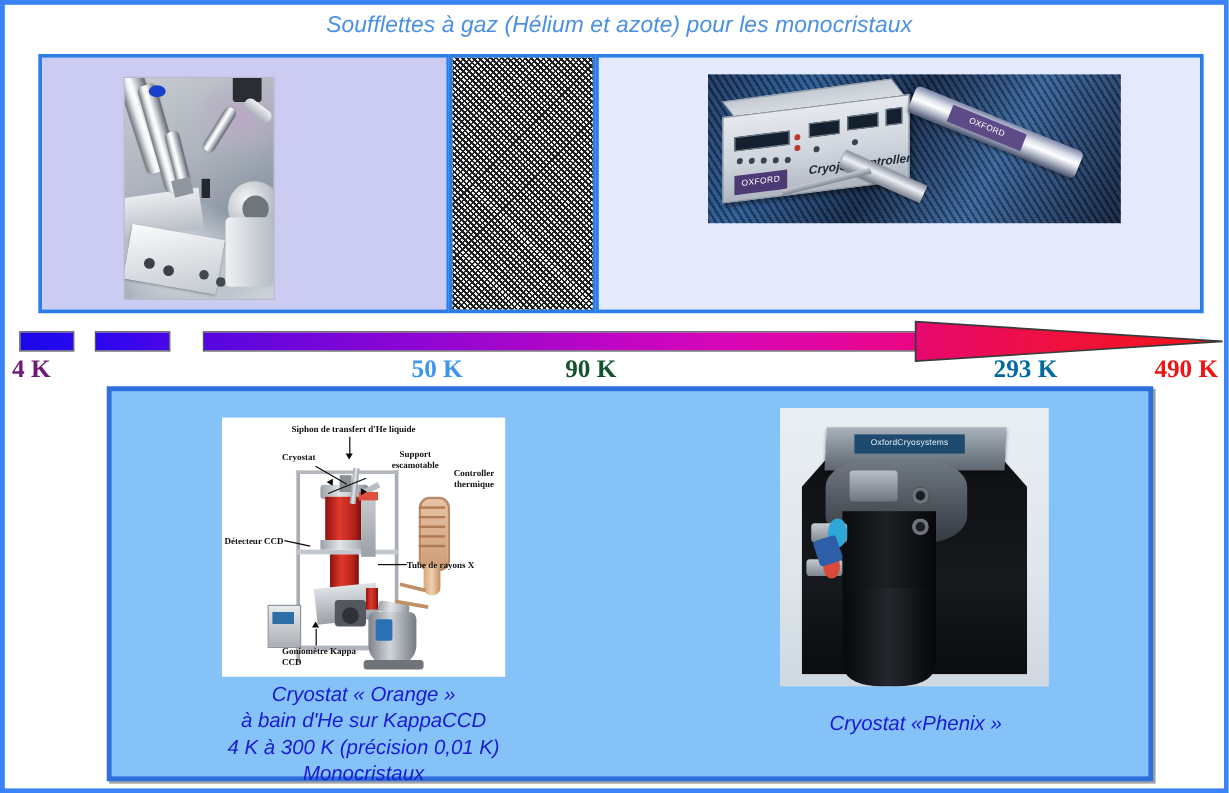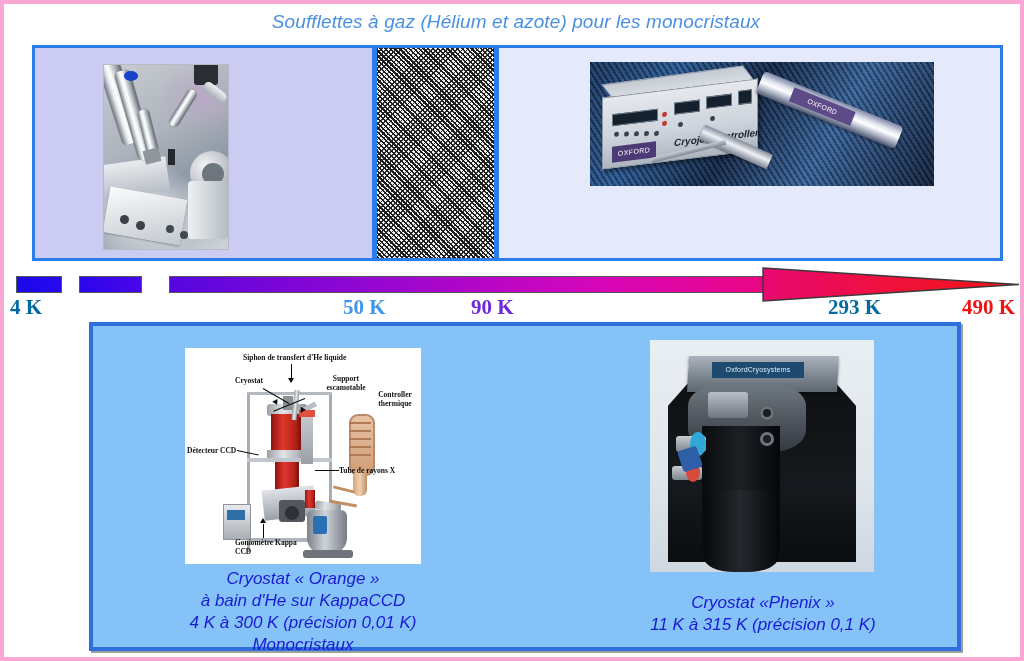--- a/index.html
+++ b/index.html
@@ -4,21 +4,21 @@
 <style>
   html,body{margin:0;padding:0;background:#ffffff;}
   body{
     width:1024px;height:661px;position:relative;overflow:hidden;
     font-family:"Liberation Sans", sans-serif;
     background:#ffffff;
   }
   
   #slide-frame{
     position:absolute;left:0;top:0;width:1024px;height:661px;
-    border:4px solid #f9a8d4;box-sizing:border-box;background:#ffffff;
+    border:4px solid #3b82f6;box-sizing:border-box;background:#ffffff;
   }
   
   #slide-title{
     position:absolute;left:0;top:7px;width:1024px;text-align:center;
     font-style:italic;font-size:19px;font-weight:400;color:#4a90e2;
     letter-spacing:.1px;white-space:nowrap;
   }
   
   .top-panel{position:absolute;box-sizing:border-box;}
   #panel-left{
@@ -123,23 +123,23 @@
     border:1px solid #55555c;
     background:linear-gradient(90deg,#5406e0 0%,#7a06d8 18%,#9b06cf 38%,#c006c4 58%,#d806b6 74%,#e2069e 88%,#ea0580 100%);
   }
   #arrow-head{
     position:absolute;left:757px;top:4px;width:258px;height:37px;
   }
   .tlabel{
     position:absolute;top:33px;font-family:"Liberation Serif",serif;
     font-weight:700;font-size:21px;white-space:nowrap;
   }
-  #lbl-4k{left:6px;color:#0369a1;text-shadow:1px 1px 0 rgba(255,255,255,.9);}
+  #lbl-4k{left:6px;color:#701a75;text-shadow:1px 1px 0 rgba(255,255,255,.9);}
   #lbl-70k{left:339px;color:#3d95ee;}
-  #lbl-90k{left:467px;color:#6d28d9;}
+  #lbl-90k{left:467px;color:#14532d;}
   #lbl-293k{left:824px;color:#0369a1;}
   #lbl-490k{left:958px;color:#ee1414;}
   
   #panel-bottom{
     position:absolute;left:85px;top:318px;width:872px;height:329px;box-sizing:border-box;
     background:#85c2f7;border:4px solid #2f6fdb;
     box-shadow:2px 2px 0 rgba(0,0,0,.38);
   }
   
   #diagram-orange{
@@ -385,17 +385,16 @@
 
     <div class="caption" id="cap-orange">
       <div>Cryostat « Orange »</div>
       <div>à bain d'He sur KappaCCD</div>
       <div>4 K à 300 K (précision 0,01 K)</div>
       <div>Monocristaux</div>
     </div>
 
     <div class="caption" id="cap-phenix">
       <div>Cryostat «Phenix »</div>
-      <div>11 K à 315 K (précision 0,1 K)</div>
     </div>
 
   </div>
 </div>
 
 </body></html>

